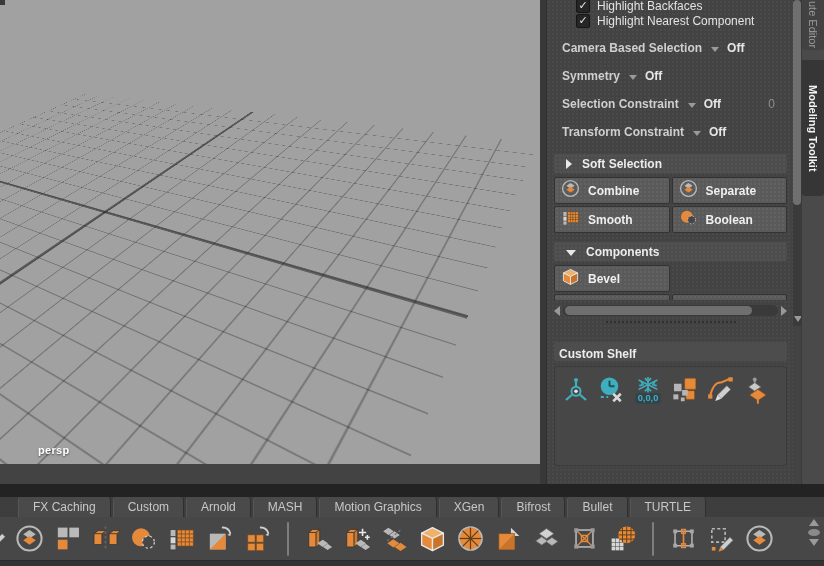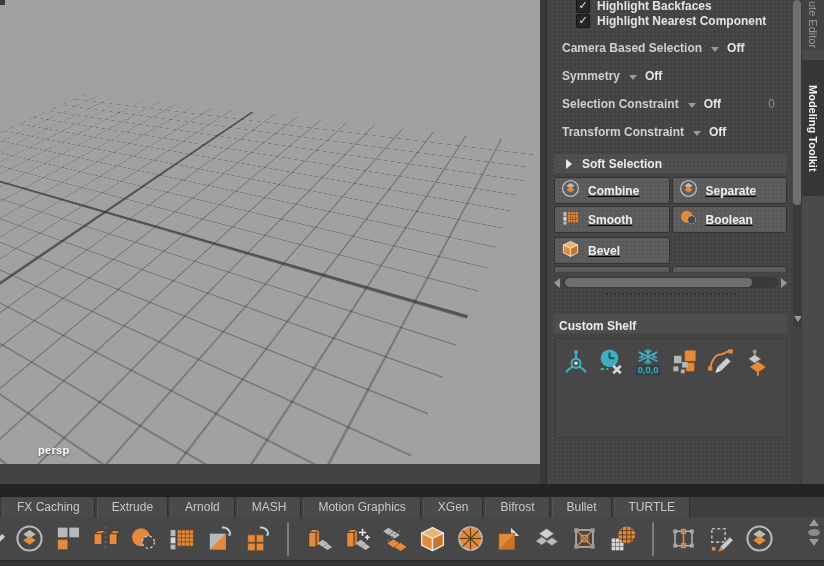--- a/index.html
+++ b/index.html
@@ -45,37 +45,37 @@
     background-image:radial-gradient(rgba(255,255,255,.035) 1px, transparent 1px);
     background-size:4px 4px;
   }
   .tm-inner{padding:0 6px 0 7px;}
   .cb-row{display:flex;align-items:center;gap:7px;height:15px;margin-left:22px;}
   .cb-row:first-child{margin-top:-2px;}
   .checkbox{
     width:12px;height:12px;background:#262626;border:1px solid #161616;border-radius:2px;
     color:#e9e9e9;font-size:11px;line-height:11px;text-align:center;font-weight:bold;flex:0 0 auto;
   }
-  .cb-label{color:#e3e3e3;font-size:12px;font-weight:bold;}
+  .cb-label{color:#e3e3e3;font-size:12px;font-weight:normal;}
   .dd-row{display:flex;align-items:center;height:16px;margin-top:12px;margin-left:8px;}
   .dd-label{color:#cfcfcf;font-size:12px;font-weight:bold;}
   .caret{width:0;height:0;border-left:4px solid transparent;border-right:4px solid transparent;
     border-top:5px solid #9a9a9a;margin:2px 8px 0 9px;}
   .dd-value{color:#e6e6e6;font-size:12px;font-weight:bold;}
   .dd-extra{margin-left:auto;margin-right:12px;color:#8e8e8e;font-size:12px;}
   .sec-header{
     display:flex;align-items:center;gap:10px;height:19px;margin-top:14px;
     background:#4d4d4d;border-radius:2px;padding-left:12px;
     background-image:radial-gradient(rgba(255,255,255,.04) 1px, transparent 1px);background-size:4px 4px;
   }
   .sec-header.tight{margin-top:9px;}
   .tri-right{width:0;height:0;border-top:5px solid transparent;border-bottom:5px solid transparent;border-left:6px solid #e8e8e8;}
   .tri-down{width:0;height:0;border-left:5px solid transparent;border-right:5px solid transparent;border-top:6px solid #e8e8e8;margin-top:2px;}
   .sec-title{color:#ececec;font-size:12px;font-weight:bold;}
-  .btn-grid{display:grid;grid-template-columns:1fr 1fr;gap:2px;margin-top:4px;text-decoration:underline;}
+  .btn-grid{display:grid;grid-template-columns:1fr 1fr;gap:2px;margin-top:4px;}
   .tk-btn{
     display:flex;align-items:center;gap:8px;height:25px;background:#5a5a5a;
     border:1px solid #333;border-radius:2px;padding-left:6px;cursor:pointer;
     background-image:radial-gradient(rgba(255,255,255,.05) 1px, transparent 1px);background-size:4px 4px;
   }
   .tk-btn .lbl{color:#efefef;font-size:12px;font-weight:bold;}
   .tk-btn svg{flex:0 0 auto;}
   .cut-row{height:6px;overflow:hidden;margin-top:2px;}
   .hscroll{display:flex;align-items:center;height:13px;margin-top:4px;}
   .hs-arrow{width:0;height:0;border-top:5px solid transparent;border-bottom:5px solid transparent;}
@@ -97,21 +97,21 @@
     border-left:4px solid transparent;border-right:4px solid transparent;border-top:6px solid #999;}
   
   .right-strip{position:absolute;left:801px;top:0;width:23px;height:484px;background:#4a4a4a;border-left:1px solid #3a3a3a;}
   .vtab{writing-mode:vertical-rl;font-size:11px;display:flex;align-items:center;justify-content:center;
     width:22px;border-radius:0 0 3px 3px;}
   .vtab.inactive{height:50px;background:#424242;color:#9b9b9b;}
   .vtab.active{height:136px;margin-top:10px;background:#363636;color:#f2f2f2;font-weight:bold;}
   
   .shelf-tabs{
     position:absolute;left:0;top:497px;width:824px;height:20px;background:#3e3e3e;
-    display:flex;align-items:flex-end;padding-left:2px;box-sizing:border-box;
+    display:flex;align-items:flex-end;padding-left:18px;box-sizing:border-box;
   }
   .shelf-tab{
     height:20px;display:flex;align-items:center;padding:0 14px;background:#4a4a4a;
     border-radius:3px 3px 0 0;margin-right:2px;border-left:1px solid #565656;border-right:1px solid #2f2f2f;
     color:#c8c8c8;font-size:12px;white-space:nowrap;cursor:pointer;
   }
   .shelf-icons{
     position:absolute;left:0;top:517px;width:824px;height:43px;background:#474747;
     display:flex;align-items:center;gap:5px;padding-left:0;box-sizing:border-box;
   }
@@ -224,20 +224,24 @@
         </div>
         <div class="tk-btn">
           <span><svg width="19" height="19" viewBox="0 0 24 24">
               <circle cx="10" cy="11" r="7.5" fill="#e5893b"></circle>
               <circle cx="16" cy="15" r="5" fill="#474747" stroke="#cfcfcf" stroke-width="1.1" stroke-dasharray="2 2"></circle>
             </svg></span>
           <span class="lbl">Boolean</span>
         </div>
       </div>
 
+    <div class="sec-header tight">
+      <span class="tri-down"></span>
+      <span class="sec-title">Components</span>
+    </div>
     <div class="btn-grid" id="component-buttons">
         <div class="tk-btn">
           <span><svg width="19" height="19" viewBox="0 0 24 24">
               <g stroke="#e9e9e9" stroke-width="1.1" stroke-linejoin="round">
                 <path d="M12 3 L21 7.5 L12 12 L3 7.5 Z" fill="#f0b269"></path>
                 <path d="M3 7.5 L12 12 L12 22 L3 17.5 Z" fill="#e5893b"></path>
                 <path d="M21 7.5 L12 12 L12 22 L21 17.5 Z" fill="#c9742b"></path>
               </g>
             </svg></span>
           <span class="lbl">Bevel</span>
@@ -344,21 +348,21 @@
 </div>
 <div class="vs-down"></div>
 
 <div class="right-strip">
   <div class="vtab inactive">ute Editor</div>
   <div class="vtab active">Modeling Toolkit</div>
 </div>
 
 <div class="shelf-tabs" id="shelf-tabs">
     <div class="shelf-tab">FX Caching</div>
-    <div class="shelf-tab">Extrude</div>
+    <div class="shelf-tab">Custom</div>
     <div class="shelf-tab">Arnold</div>
     <div class="shelf-tab">MASH</div>
     <div class="shelf-tab">Motion Graphics</div>
     <div class="shelf-tab">XGen</div>
     <div class="shelf-tab">Bifrost</div>
     <div class="shelf-tab">Bullet</div>
     <div class="shelf-tab">TURTLE</div>
   </div>
 <div class="shelf-icons" id="shelf-icons">
     <div class="sliver">

